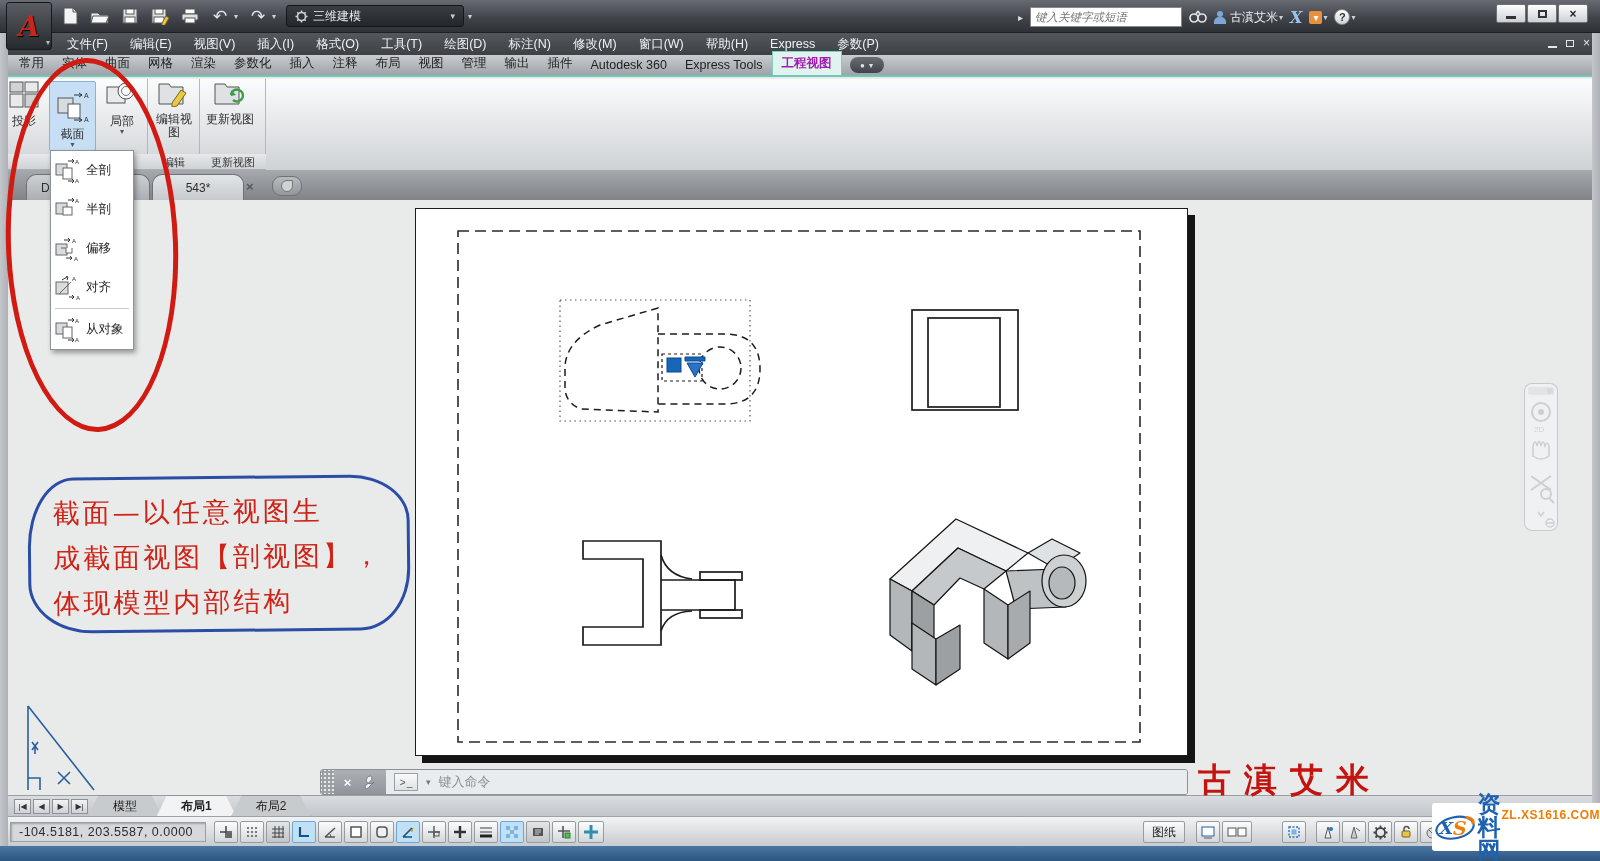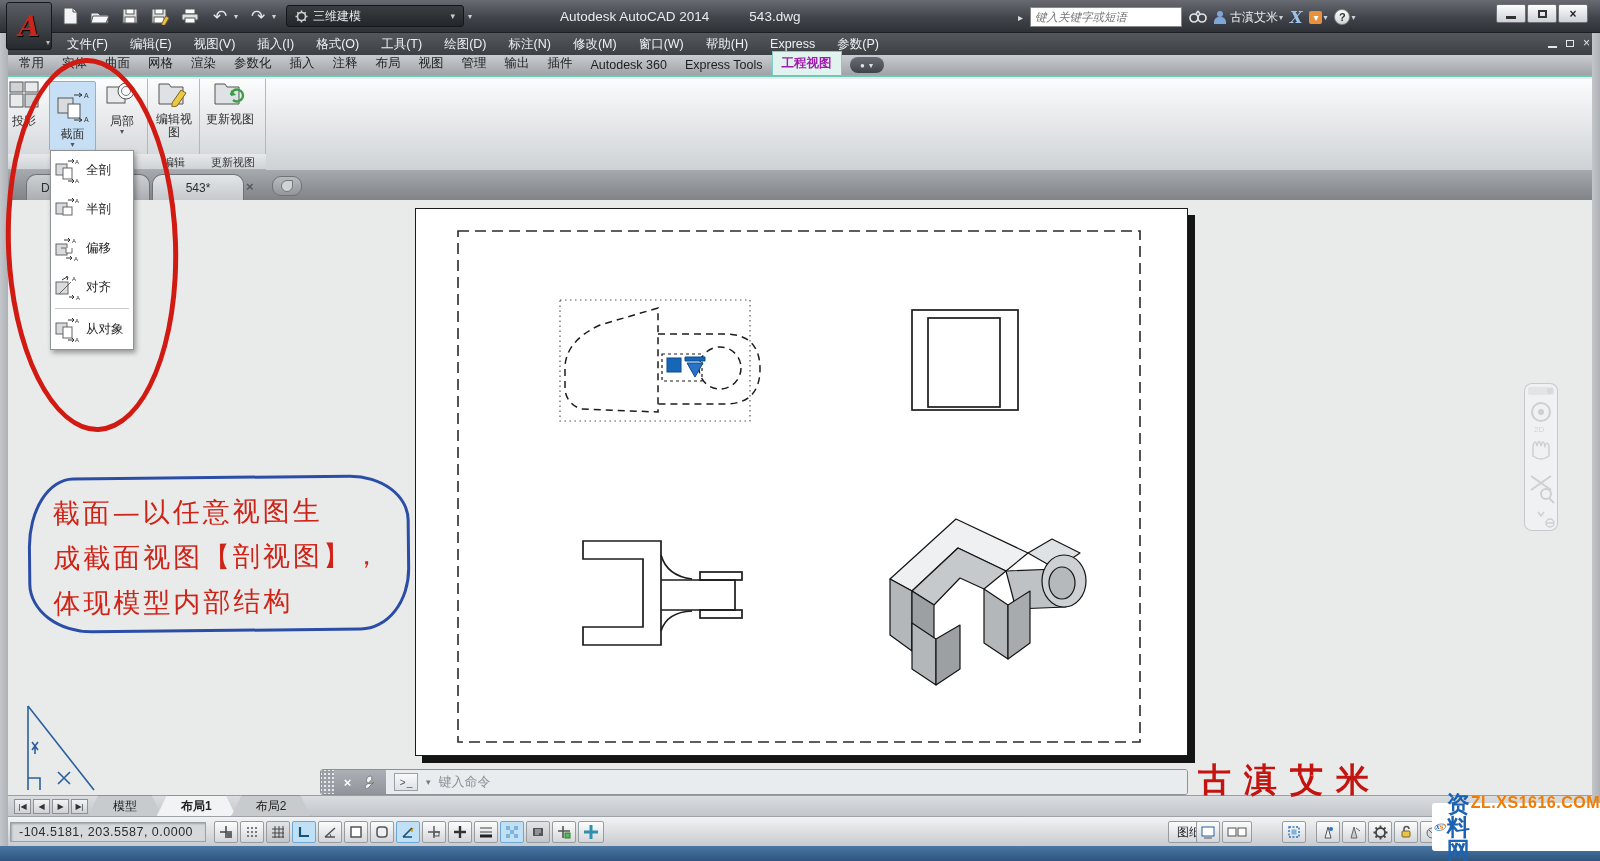--- a/index.html
+++ b/index.html
@@ -111,21 +111,21 @@
   .coords{position:absolute;left:10px;top:5px;width:196px;height:20px;background:#d6d9dc;border:1px solid #9aa0a4;box-shadow:inset 1px 1px 2px rgba(0,0,0,.25);font-size:12.5px;color:#2c2c2c;display:flex;align-items:center;padding-left:8px;letter-spacing:.5px}
   .sbtn{position:absolute;top:4px;width:24px;height:22px;background:linear-gradient(#fbfcfc,#d4d7da);border:1px solid #979ca0;border-radius:2px;display:flex;align-items:center;justify-content:center}
   .sbtn.lit{background:#bfe0f5;border-color:#6da7d8}
   .sbtn.dark{background:linear-gradient(#e2e5e7,#c2c6c9)}
   .stext{position:absolute;top:4px;height:22px;background:linear-gradient(#fbfcfc,#d4d7da);border:1px solid #979ca0;border-radius:2px;display:flex;align-items:center;padding:0 8px;font-size:12px;color:#222}
 
   
   .wmark{position:absolute;right:0;bottom:10px;width:168px;height:48px;background:#fff;z-index:70;display:flex;align-items:center;border-radius:3px 0 0 3px;padding-left:2px}
   .wm-text{display:flex;flex-direction:row;line-height:1}
   .wm-name{font-size:23px;font-weight:bold;color:#1d62b0;letter-spacing:1px}
-  .wm-url{font-size:16px;font-weight:bold;color:#f07c00;letter-spacing:.5px;margin-top:2px}
+  .wm-url{font-size:12px;font-weight:bold;color:#f07c00;letter-spacing:.5px;margin-top:16px}
 
   .bottomedge{position:absolute;left:0;top:846px;width:1600px;height:15px;background:linear-gradient(#4a77a3,#2c5580)}
   .sideedge{position:absolute;top:33px;width:8px;height:813px;background:linear-gradient(90deg,#c3c7cb,#aeb2b6)}
 </style>
 </head>
 <body>
 
 <div id="screen">
 
   <div class="titlebar">
@@ -178,24 +178,20 @@
             <g stroke="#cfd2d5" stroke-width="1.6">
               <path d="M6.5,0.5 v2 M6.5,10.5 v2 M0.5,6.5 h2 M10.5,6.5 h2 M2.3,2.3 l1.4,1.4 M9.3,9.3 l1.4,1.4 M10.7,2.3 l-1.4,1.4 M3.7,9.3 l-1.4,1.4"></path>
             </g>
           </svg>
         <span>三维建模</span>
         <span class="wscaret">▾</span>
       </div>
       <span class="qcaret">▾</span>
     </div>
 
-    <div class="title-center">
-      <span>Autodesk AutoCAD 2014</span>
-      <span>543.dwg</span>
-    </div>
 
     <div class="infocenter">
       <span class="ic-arrow">▸</span>
       <input class="searchbox" placeholder="键入关键字或短语" style="">
       <svg width="18" height="14" viewBox="0 0 18 14">
           <circle cx="5" cy="8" r="4" fill="none" stroke="#dfe2e4" stroke-width="1.7"></circle>
           <circle cx="13" cy="8" r="4" fill="none" stroke="#dfe2e4" stroke-width="1.7"></circle>
           <path d="M7,4 l2,-3 M11,4 l-2,-3" stroke="#dfe2e4" stroke-width="1.5"></path>
         </svg>
       <span class="icuser">
@@ -620,21 +616,21 @@
           <path d="M6,1 v12 M1,6 h12" stroke="#555" stroke-width="1.6"></path>
           <rect x="8" y="8" width="5" height="5" fill="#5cb85c" stroke="#2d7a2d"></rect>
         </svg>
       </div>
     <div class="sbtn" style="left:578px;width:26px">
         <svg width="16" height="16">
           <path d="M8,1 v14 M1,8 h14" stroke="#2e8fae" stroke-width="3"></path>
         </svg>
       </div>
 
-    <div class="stext" style="left:1168px">
+    <div class="stext" style="left:1143px">
         <span>图纸</span>
       </div>
     <div class="sbtn" style="left:1196px">
         <svg width="14" height="14">
           <rect x="1" y="2" width="12" height="9" fill="#fff" stroke="#2a5f9e"></rect>
           <path d="M3,13 h8" stroke="#555"></path>
         </svg>
       </div>
     <div class="sbtn" style="left:1222px;width:30px">
         <svg width="20" height="14">

